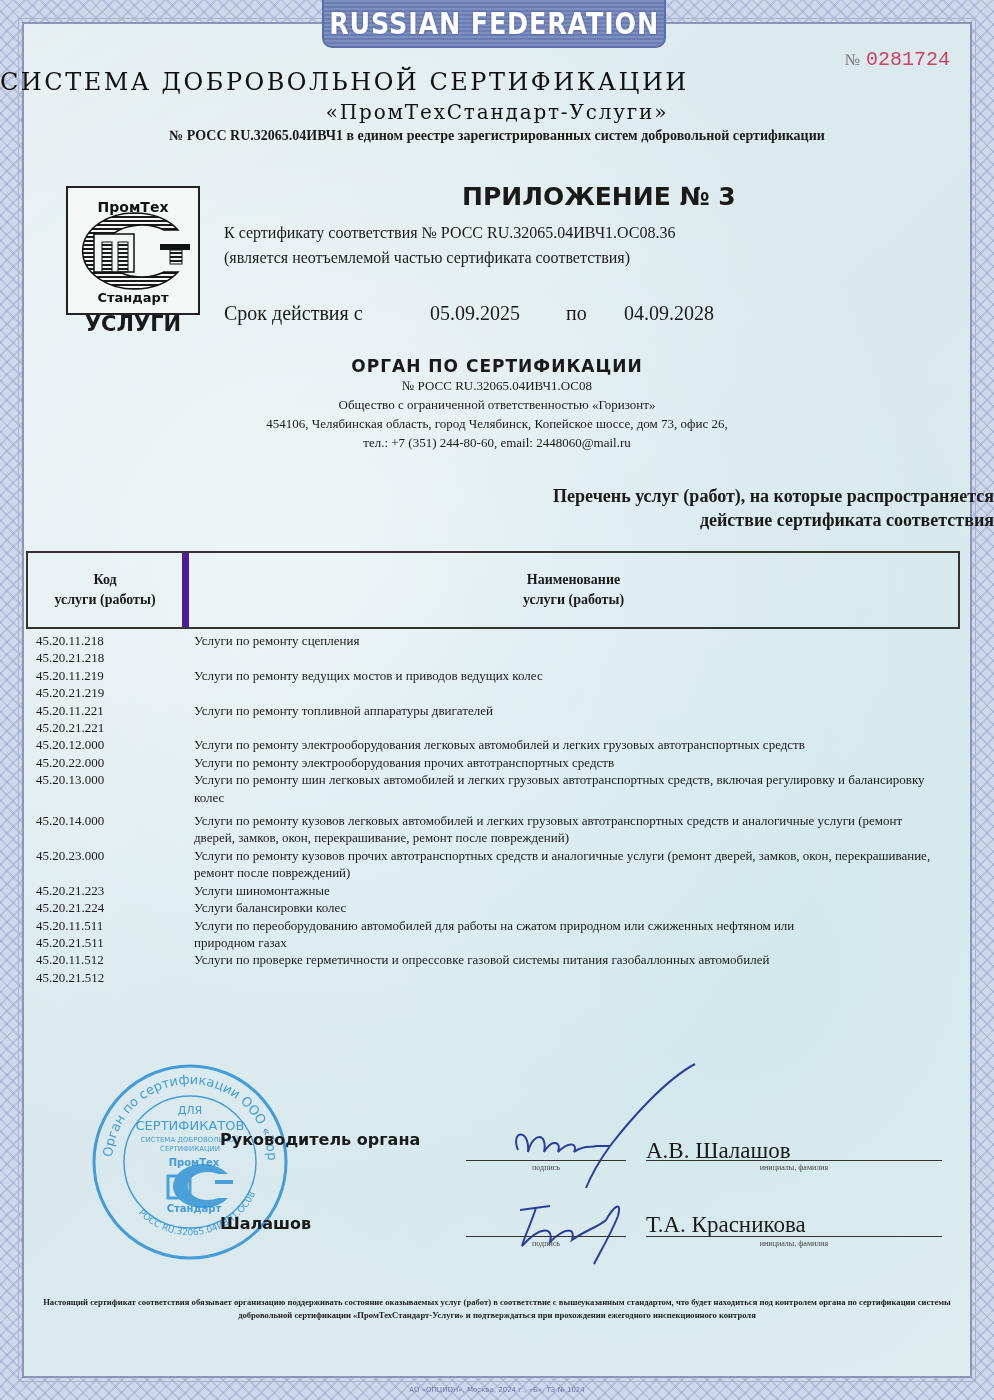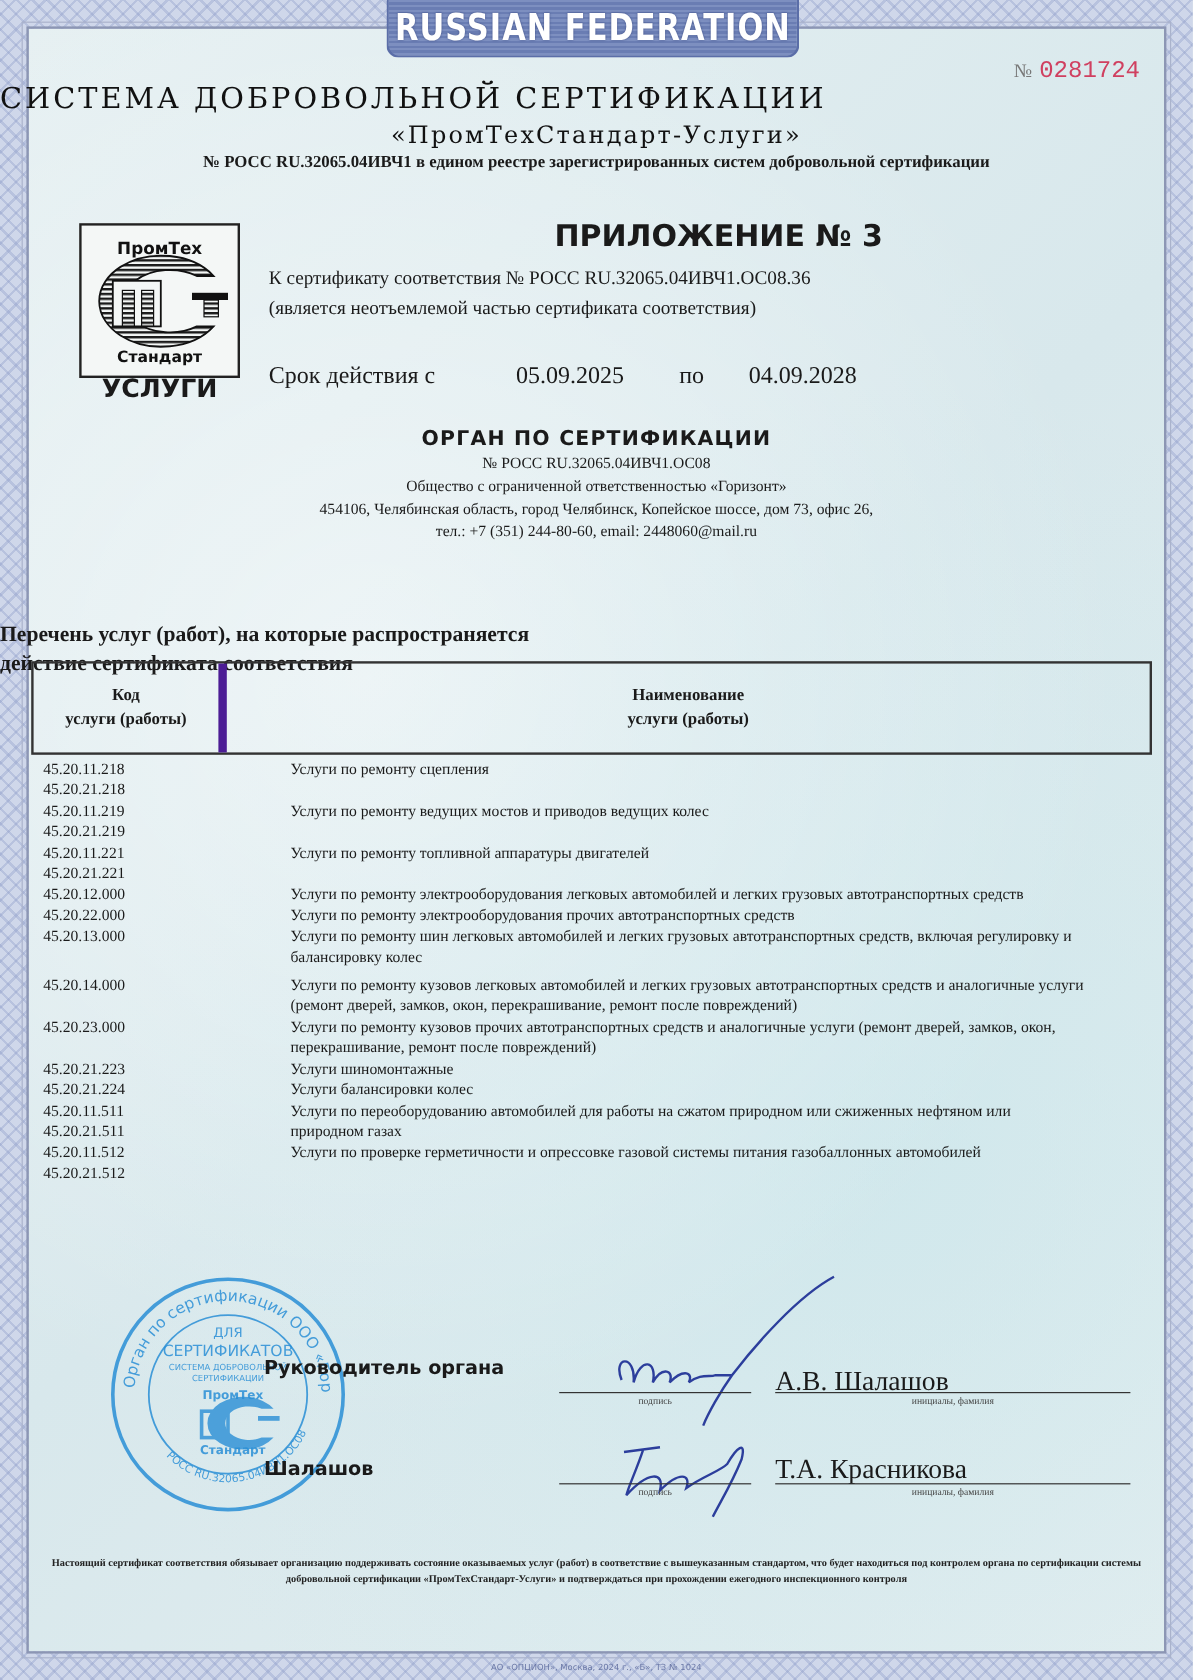--- a/index.html
+++ b/index.html
@@ -38,30 +38,30 @@
   .logo-caption { position:absolute; left:66px; top:312px; width:134px; text-align:center;
     font-family:"DejaVu Sans", sans-serif; font-weight:bold; font-size:21px; }
   .appendix { position:absolute; left:462px; top:168px; font-family:"DejaVu Sans", sans-serif;
     font-weight:bold; font-size:25px;margin-top:14px; }
   .cert-ref { position:absolute; left:224px; top:220px; font-size:16px; line-height:25px; }
   .validity { position:absolute; left:224px; top:302px; font-size:20px; display:flex; }
   .validity span { display:inline-block; }
   .organ { position:absolute; left:0; right:0; top:356px; text-align:center; }
   .organ .h { font-family:"DejaVu Sans", sans-serif; font-weight:bold; font-size:17px; letter-spacing:1px; }
   .organ .l { font-size:13px; line-height:19px; }
-  .list-title { position:absolute; left:0; right:0; top:484px; text-align:left;
-    font-weight:bold; font-size:18px; line-height:24px;margin-top:32px; }
+  .list-title { position:absolute; left:0; right:0; top:484px; text-align:right;
+    font-weight:bold; font-size:18px; line-height:24px; }
   .tbl-head { position:absolute; left:26px; top:551px; width:930px; height:74px;
     border:2px solid #333; display:flex; }
   .tbl-head .c1 { width:154px; border-right:7px solid #4c1d95; display:flex; align-items:center;
     justify-content:center; text-align:center; font-weight:bold; font-size:14px; line-height:20px; }
   .tbl-head .c2 { flex:1; display:flex; align-items:center; justify-content:center;
     text-align:center; font-weight:bold; font-size:14px; line-height:20px; }
   .rows { position:absolute; left:36px; top:632px; width:910px; font-size:13px; line-height:17.4px; }
-  .row { display:flex;gap:48px; }
+  .row { display:flex; }
   .row .code { width:158px; flex:none; }
   .row .desc { flex:1; }
   .row.gap { margin-top:6px; }
   .stamp { position:absolute; left:90px; top:1062px; width:200px; height:200px; }
   .sig-block { position:absolute; left:220px; font-family:"DejaVu Sans", sans-serif;
     font-weight:bold; font-size:16px; }
   .sig-line { position:absolute; border-top:1px solid #333; }
   .sig-cap { position:absolute; font-size:8px; color:#444; text-align:center; }
   .sig-name { position:absolute; font-size:23px; }
   .sig-scribble { position:absolute; }

